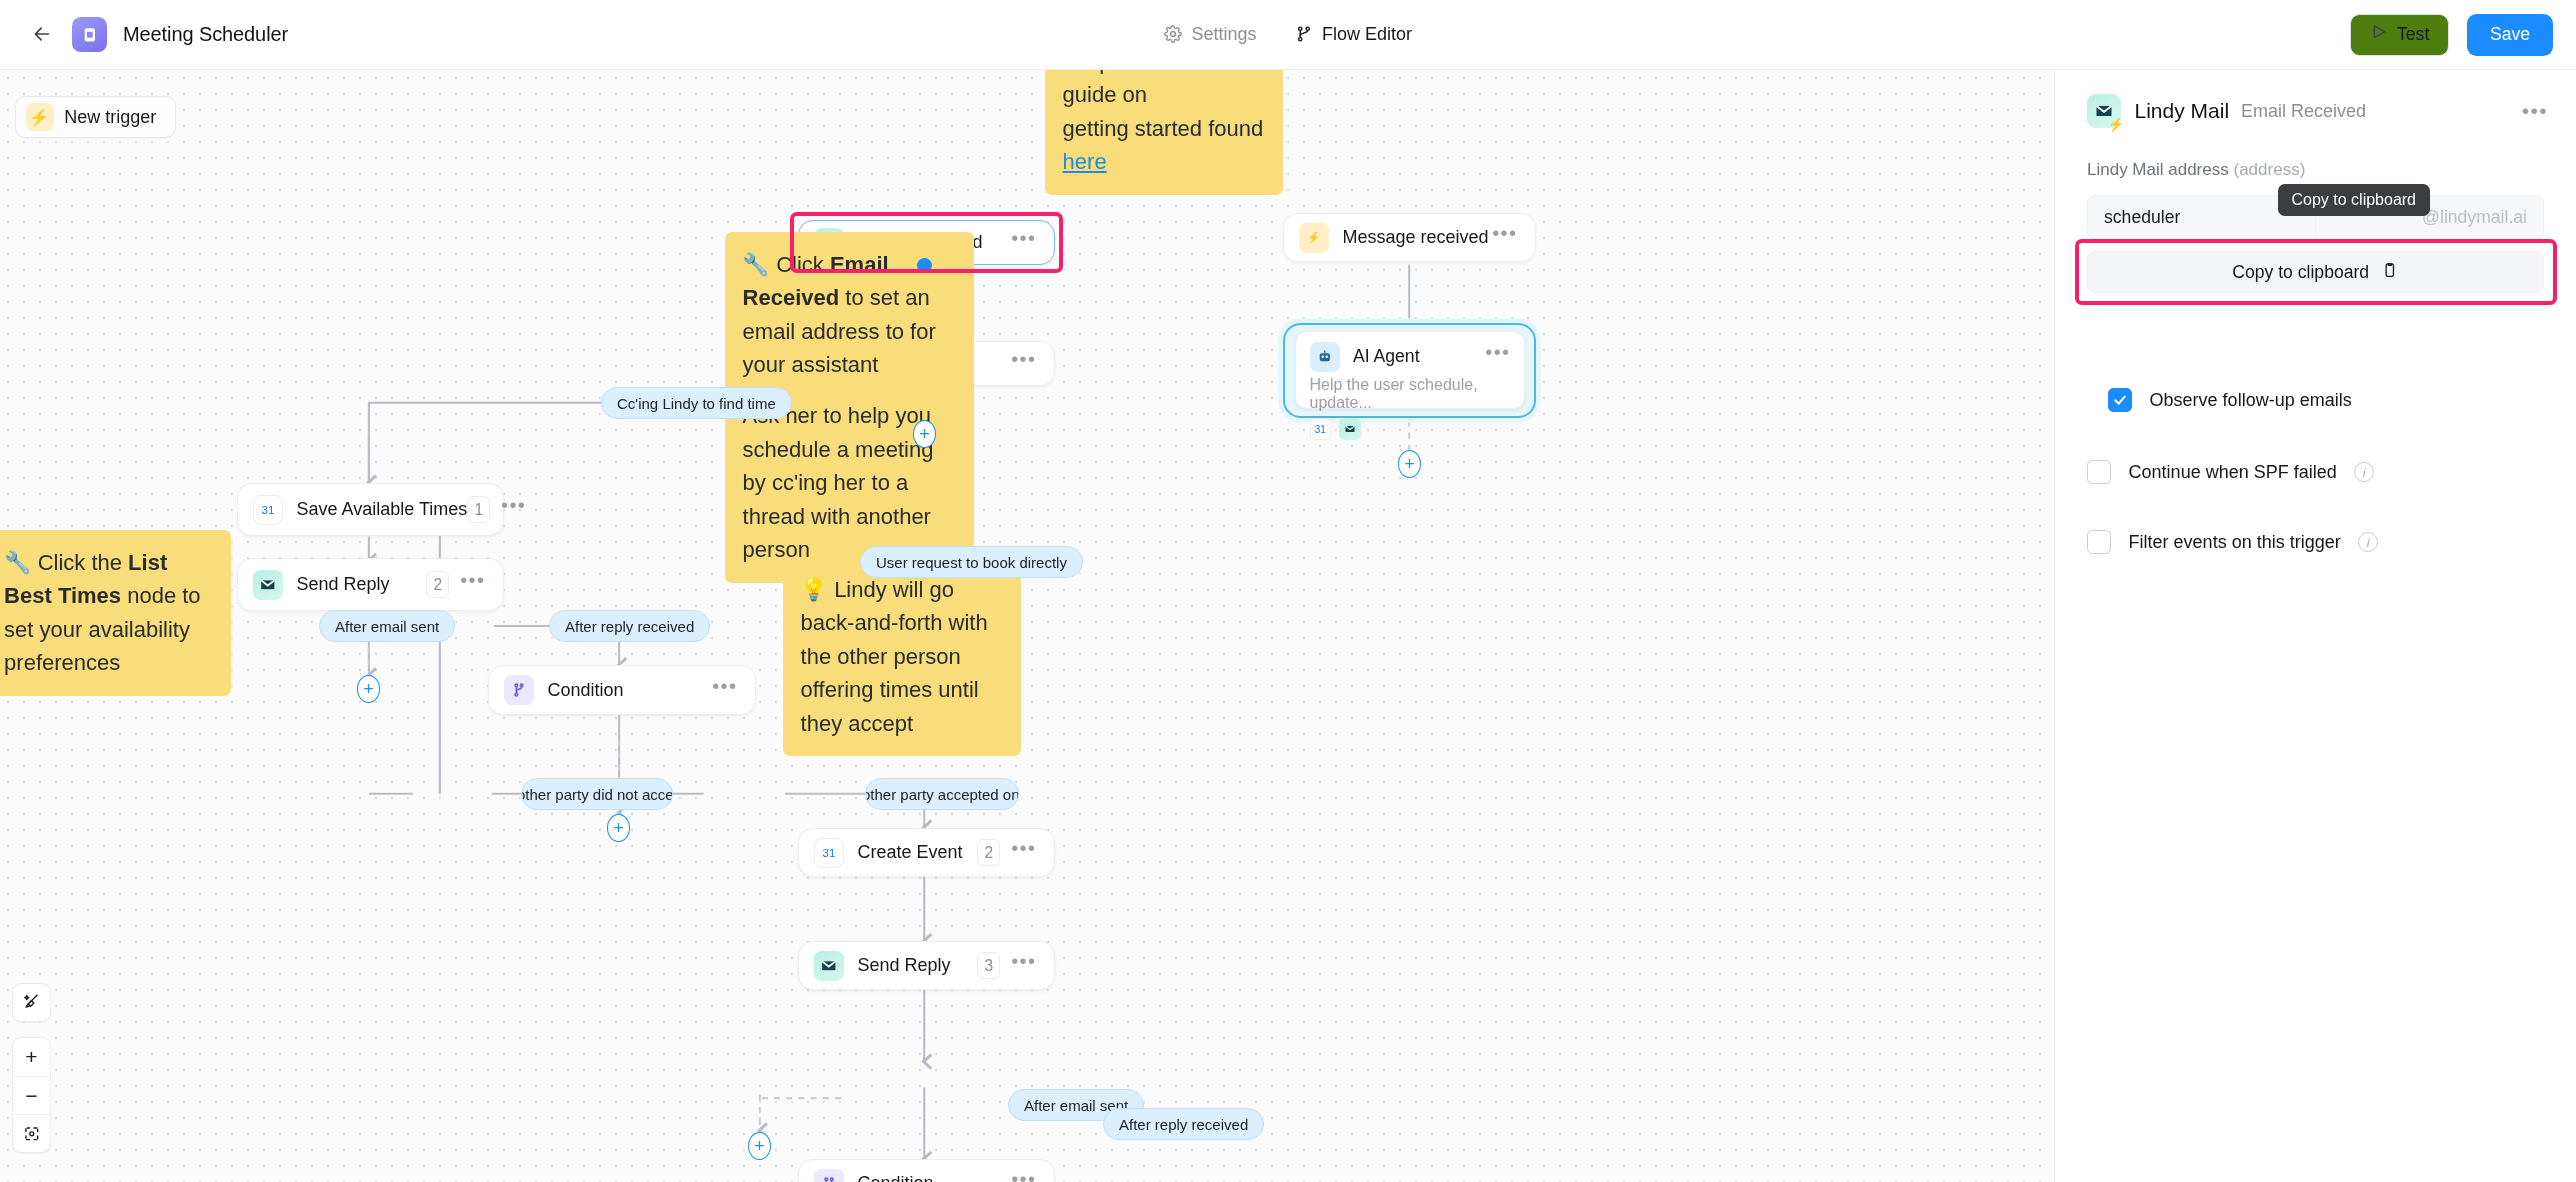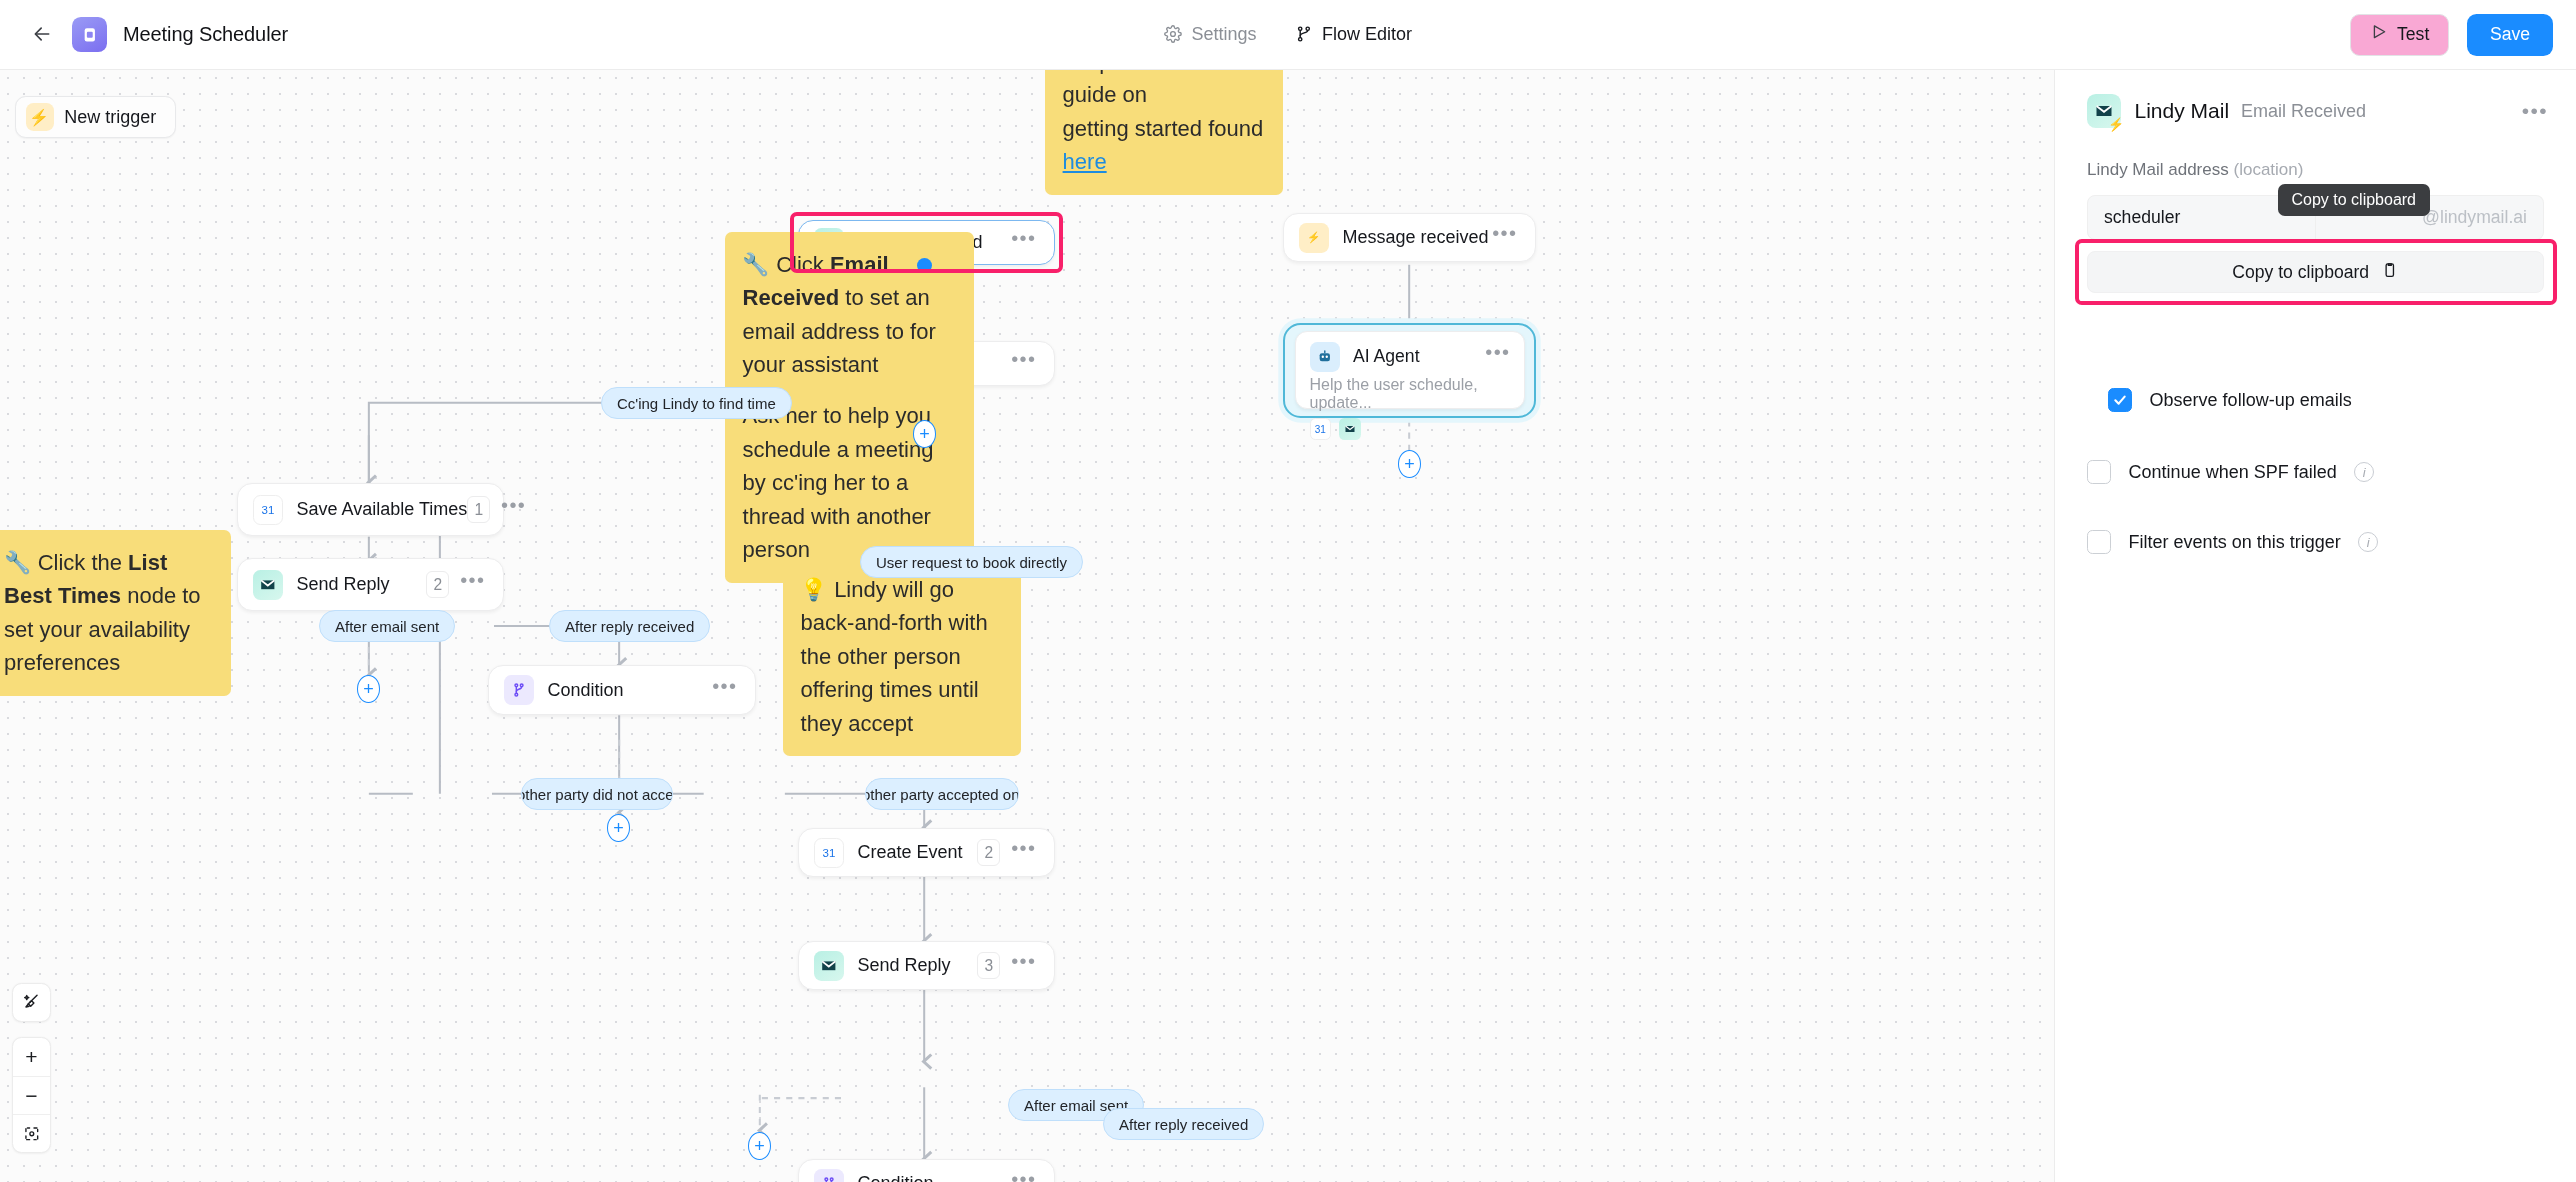--- a/index.html
+++ b/index.html
@@ -40,21 +40,21 @@
   }
   .top-tab { display: flex; align-items: center; gap: 9.5px; cursor: pointer; }
   .top-tab .lbl { font-size: 18px; }
   .top-tab.inactive .lbl { color: #8b8f96; }
   .top-tab.active .lbl { color: #15171c; }
   .top-right {
     position: absolute; right: 23px; display: flex; align-items: center; gap: 17.6px;
   }
   .btn-test {
     height: 42px; padding: 0 19px; border: 0.7px solid #e2e3e6; border-radius: 9.5px;
-    display: flex; align-items: center; gap: 9.5px; background: #f9a8d4; cursor: pointer;
+    display: flex; align-items: center; gap: 9.5px; background: #4d7c0f; cursor: pointer;
     font-size: 17.6px; color: #16181d;
   }
   .btn-save {
     height: 42px; padding: 0 23px; border-radius: 9.5px; border: none;
     background: #1a8cff; color: #fff; font-size: 17.6px; cursor: pointer;
     display: flex; align-items: center; font-family: inherit;
   }
 
   
   .canvas {
@@ -592,21 +592,21 @@
           </svg>
         <span class="bolt-badge">⚡</span>
       </div>
       <div class="panel-title">Lindy Mail</div>
       <div class="panel-sub">Email Received</div>
       <div class="panel-dots">•••</div>
     </div>
 
     <div class="field-label">
       <span>Lindy Mail address</span>
-      <span class="req">(location)</span>
+      <span class="req">(address)</span>
     </div>
 
     <div class="addr-row">
       <div class="addr-left">scheduler</div>
       <div class="addr-right">@lindymail.ai</div>
     </div>
 
     <div class="tooltip" style="left:223px;top:114px;">Copy to clipboard</div>
 
     <div class="copy-btn">

